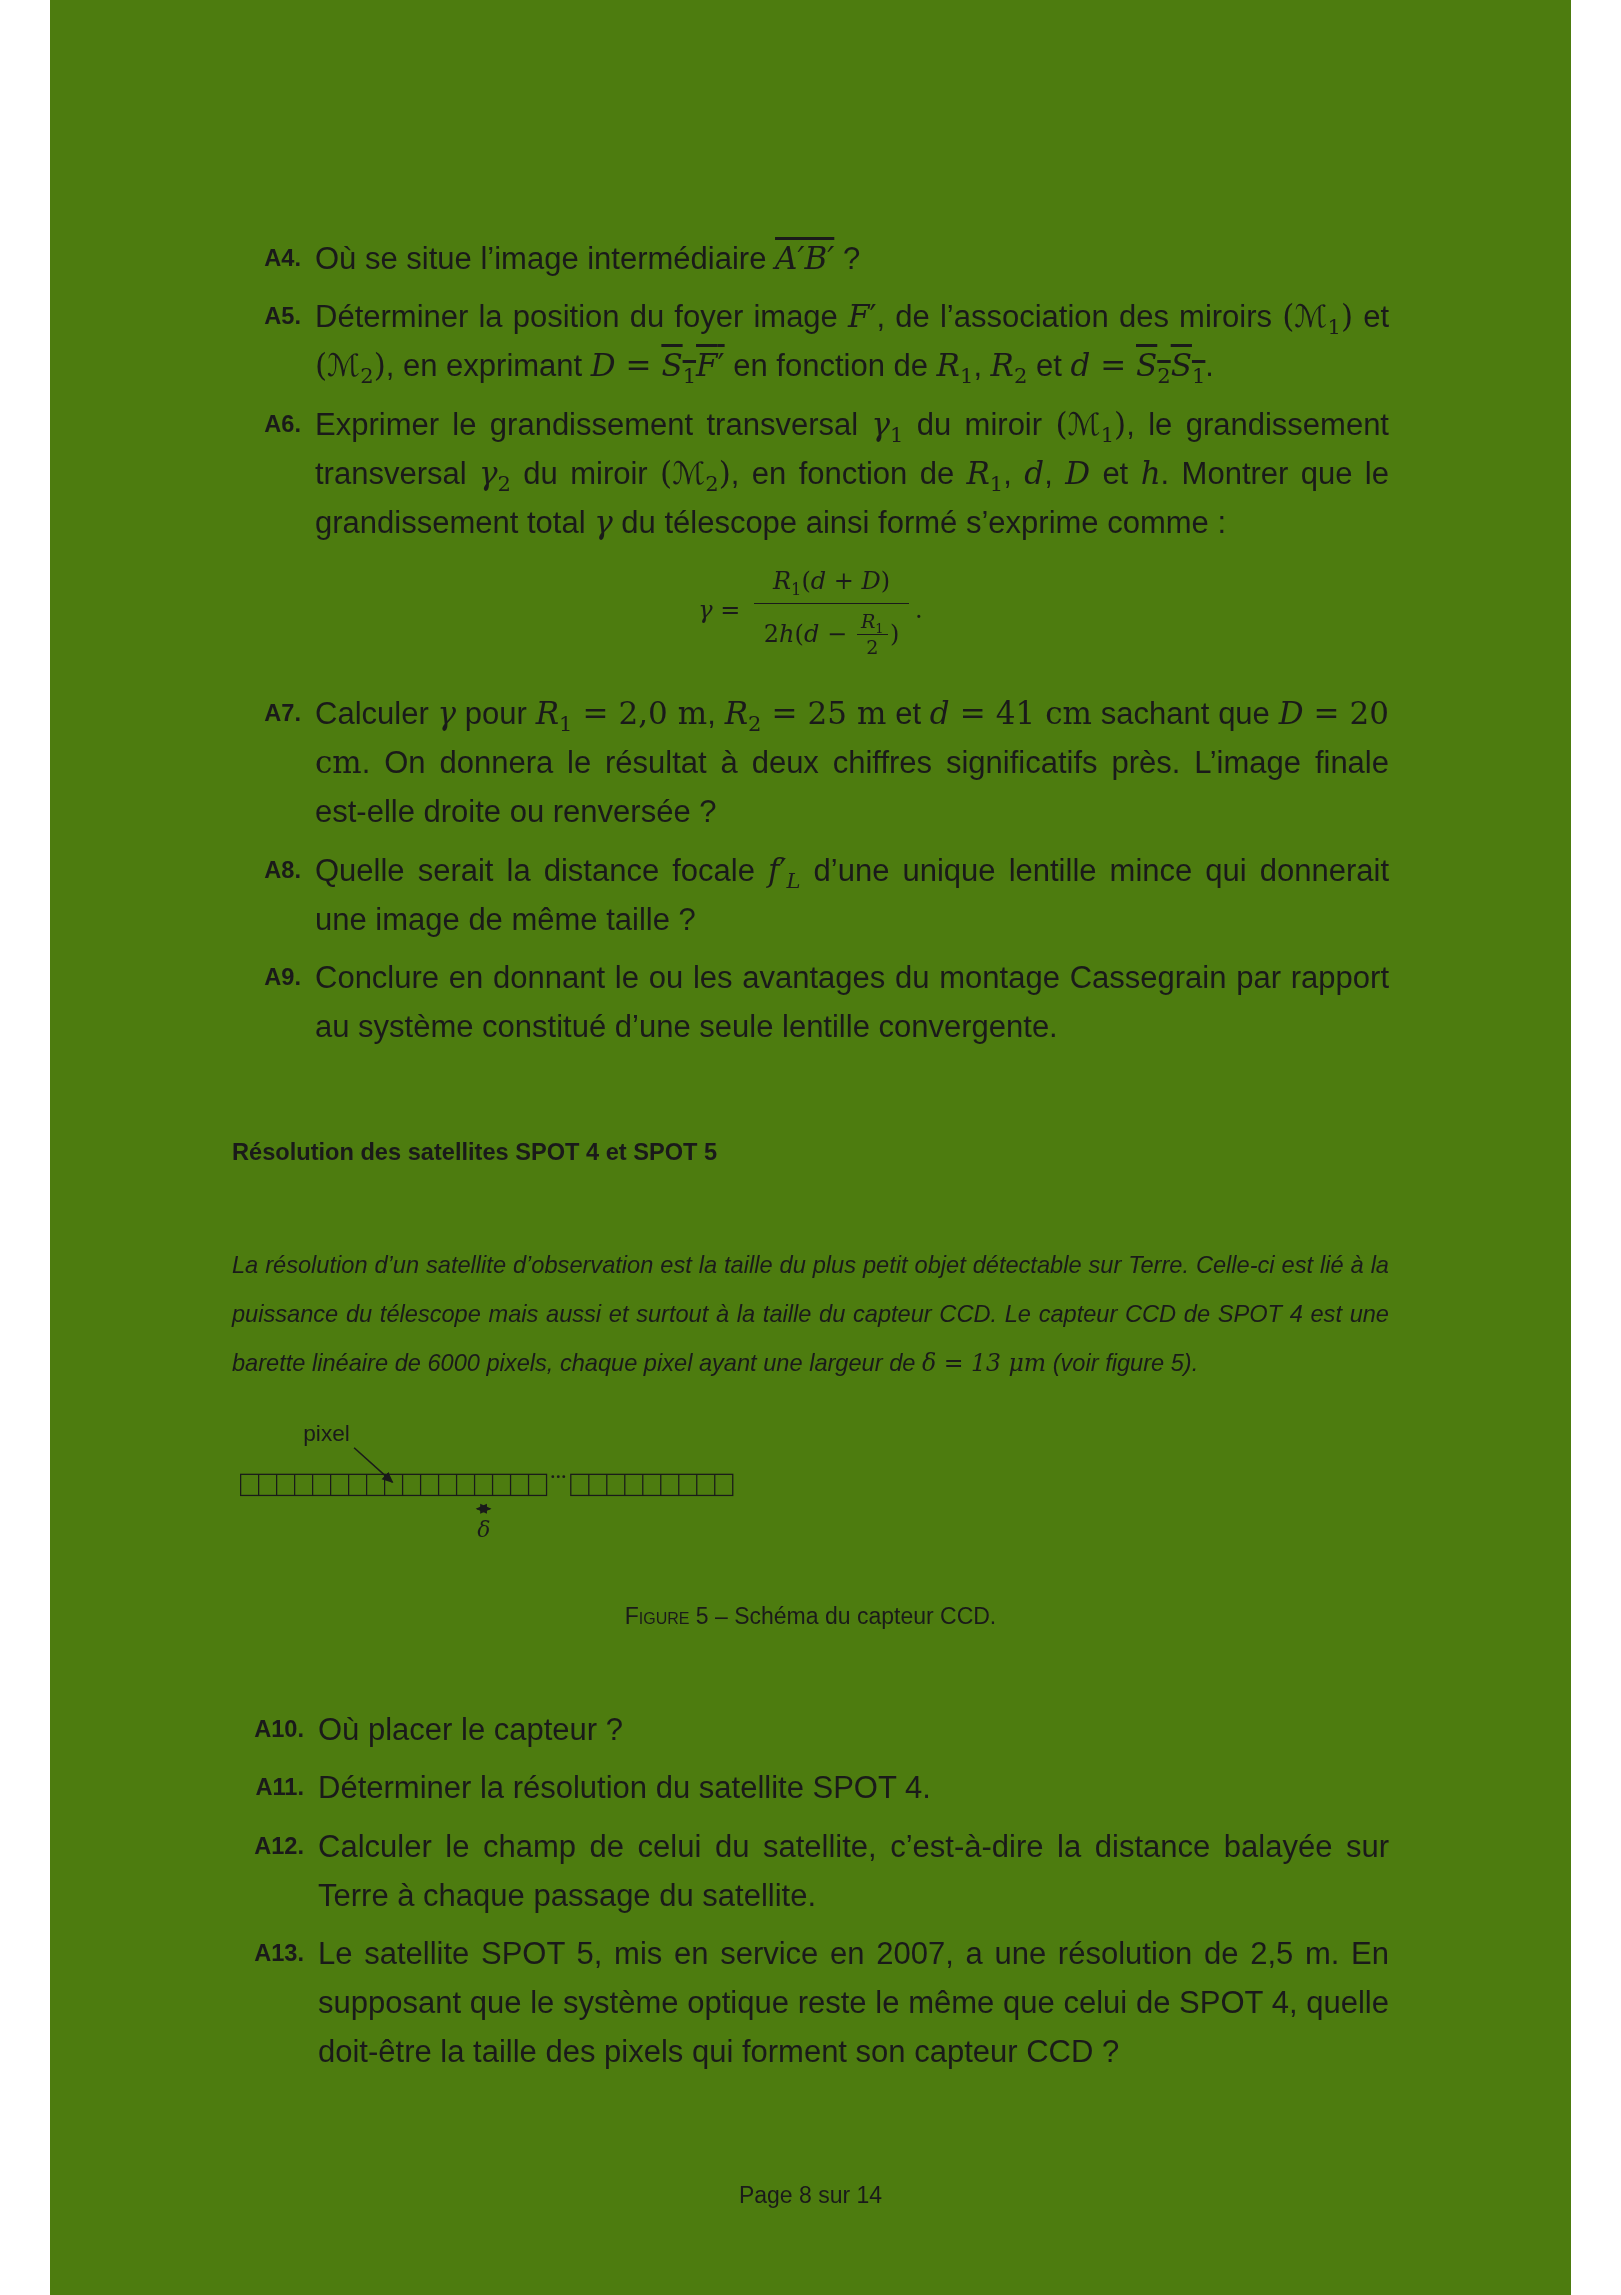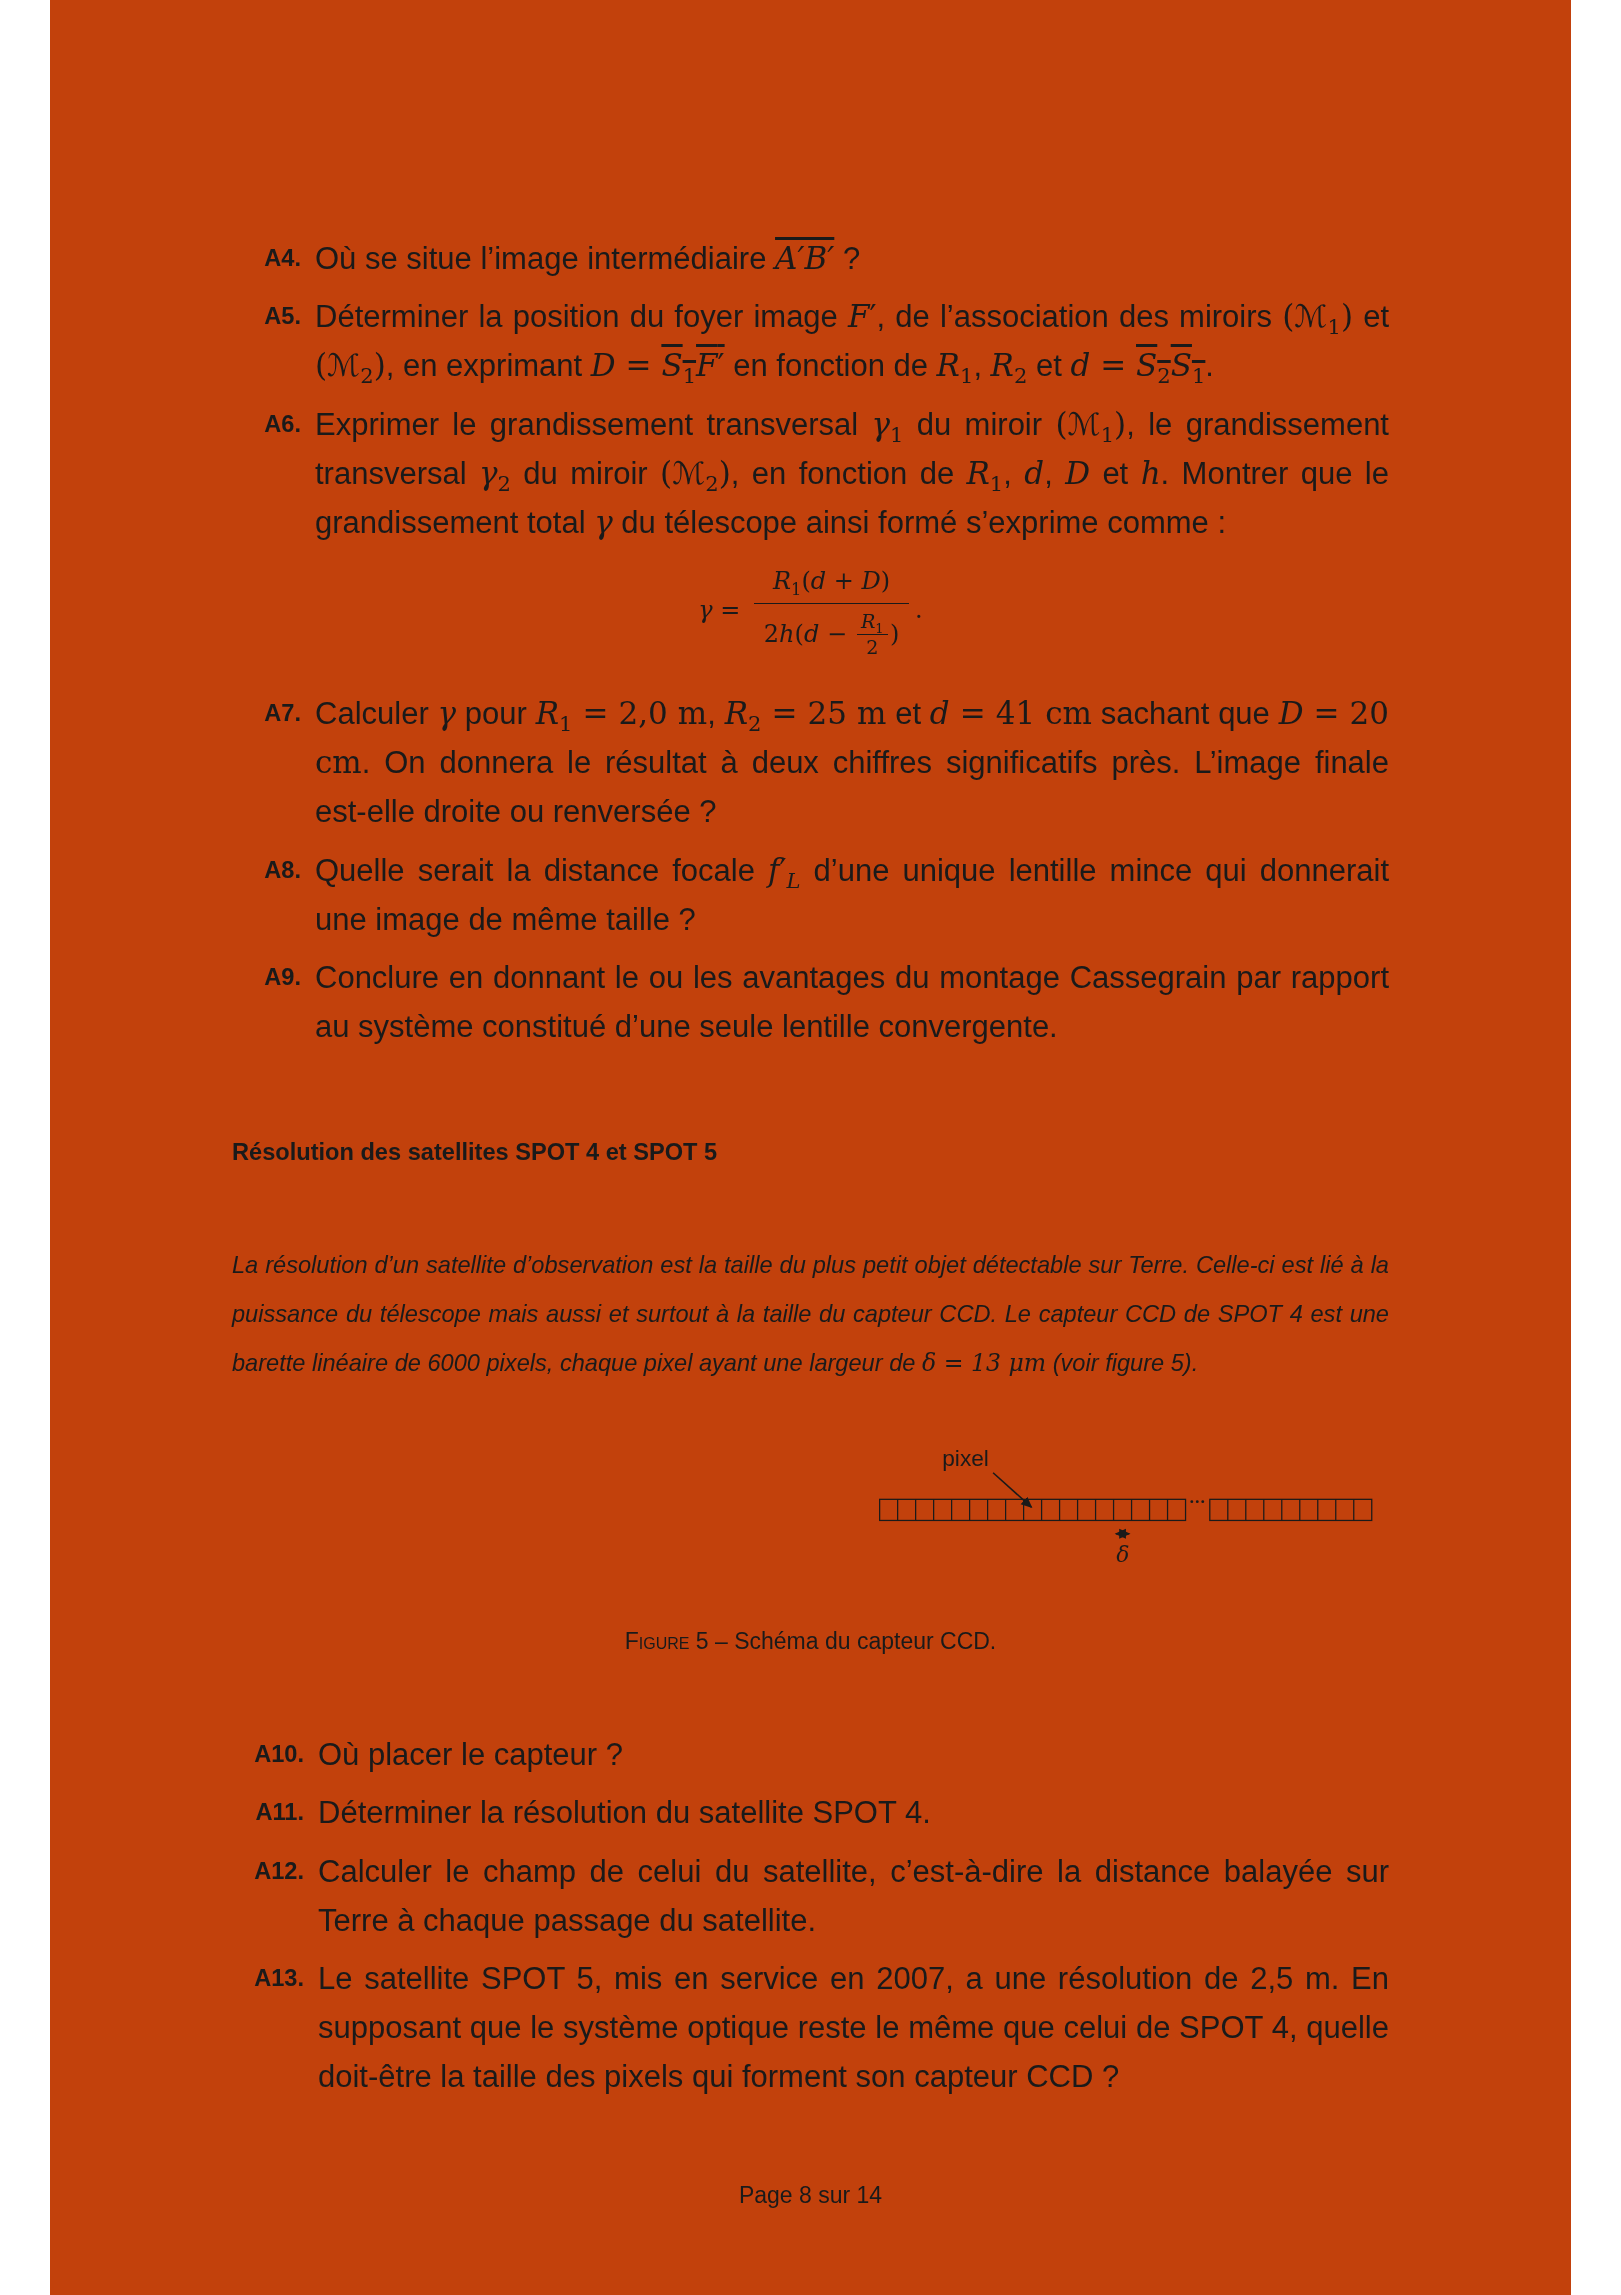--- a/index.html
+++ b/index.html
@@ -2,21 +2,21 @@
 <html style="font-size:12.6px"><head>
 <meta charset="utf-8">
 <style>
   * { margin: 0; padding: 0; box-sizing: border-box; }
   html, body { background: #ffffff; }
   .page {
     position: relative;
     width: 1521px;
     height: 2295px;
     margin: 0 auto;
-    background: #c2410c;
+    background: #4d7c0f;
     color: #1a1a1a;
     font-family: "Liberation Sans", sans-serif;
     overflow: hidden;
   }
   .content { padding: 234px 182px 0 182px; }
 
   
   .q { display: flex; margin-bottom: 9.4px; }
   .q-label {
     flex: 0 0 69px;
@@ -59,21 +59,21 @@
     font-weight: bold;
     margin: 88px 0 75px 0;
   }
   .intro {
     font-size: 23.6px;
     line-height: 49px;
     font-style: italic;
     text-align: justify;
   }
 
-  .figure { text-align: right; margin-top: 55px; }
+  .figure { text-align: left; margin-top: 30px; }
   .ccd-svg { display: inline-block; }
   .svg-sans { font-family: "Liberation Sans", sans-serif; }
   .svg-math { font-family: "DejaVu Serif", serif; font-style: italic; }
 
   .caption { text-align: center; font-size: 23px; margin-top: 49px; }
   .sc { font-variant: small-caps; }
 
   .qs-lower { margin-top: 75px; }
   .qs-lower .q-label { flex-basis: 72px; }
 

